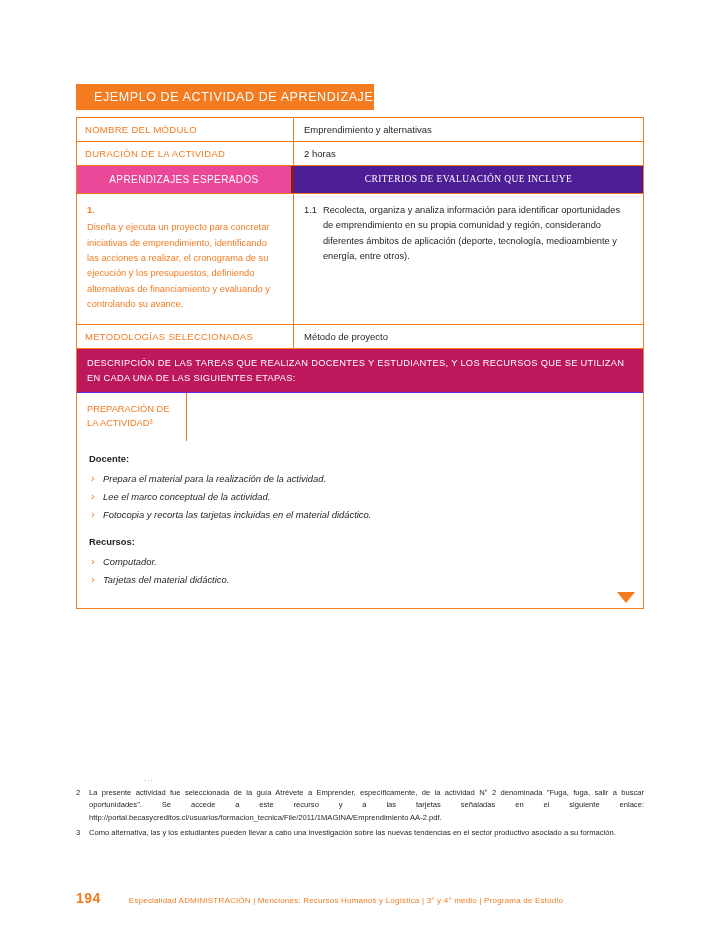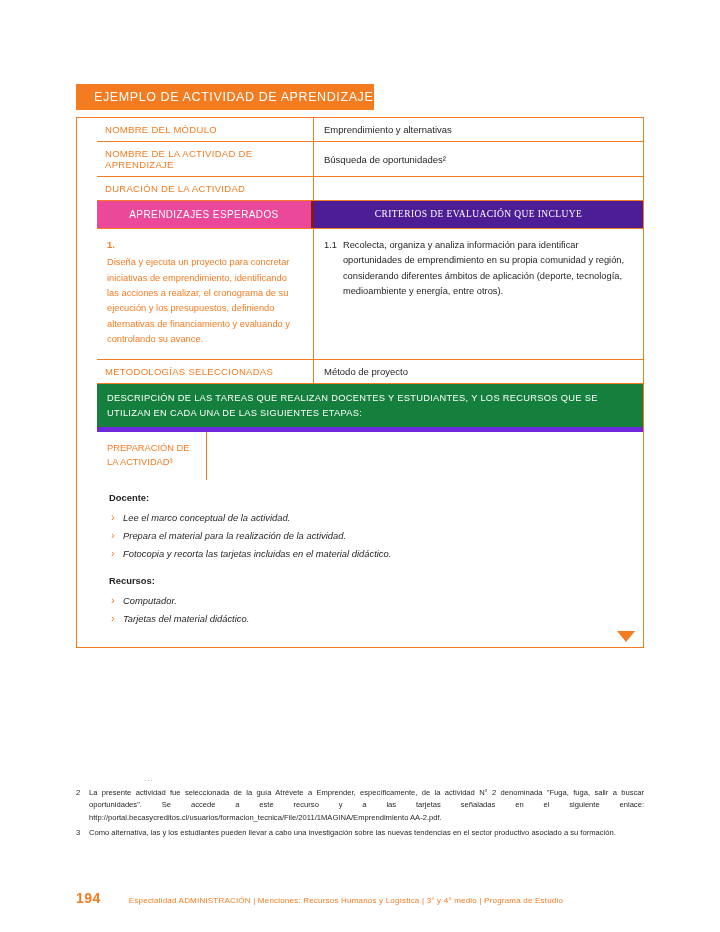--- a/index.html
+++ b/index.html
@@ -42,21 +42,20 @@
 
   
   .table {
     position: absolute;
     left: 68px;
     top: 101px;
     width: 568px;
     border: 1px solid #f47b20;
     box-sizing: border-box;
     background: #ffffff;
-    padding-left: 20px;
   }
   .row {
     display: flex;
     border-bottom: 1px solid #f47b20;
     box-sizing: border-box;
   }
   .row:last-child { border-bottom: none; }
 
   .cell-label {
     width: 217px;
@@ -137,27 +136,27 @@
   }
   .crit {
     display: flex;
     gap: 6px;
   }
   .crit .cnum { flex: 0 0 auto; }
   .crit .ctext { flex: 1 1 auto; }
 
   
   .band-full {
-    background: #15803d;
+    background: #be185d;
     color: #ffffff;
     font-size: 9.3px;
     letter-spacing: 0.3px;
     padding: 7px 10px 7px 10px;
     line-height: 1.55;
-    border-bottom: 5px solid #6d28d9;
+    border-bottom: 1px solid #6d28d9;
   }
 
   
   .row-prep {
     display: flex;
     min-height: 160px;
     flex-direction: column;
   }
   .prep-left {
     width: 110px;
@@ -273,27 +272,24 @@
   </div>
 
   <div class="table-wrap">
   <div class="table">
 
     <div class="row">
       <div class="cell-label">NOMBRE DEL MÓDULO</div>
       <div class="cell-value">Emprendimiento y alternativas</div>
     </div>
 
-    <div class="row">
-      <div class="cell-label">NOMBRE DE LA ACTIVIDAD DE APRENDIZAJE</div>
-      <div class="cell-value">Búsqueda de oportunidades²</div>
-    </div>
 
     <div class="row">
       <div class="cell-label">DURACIÓN DE LA ACTIVIDAD</div>
+      <div class="cell-value">2 horas</div>
     </div>
 
     <div class="band">
       <div class="band-left">APRENDIZAJES ESPERADOS</div>
       <div class="band-right">CRITERIOS DE EVALUACIÓN QUE INCLUYE</div>
     </div>
 
     <div class="row-outcomes">
       <div class="outcomes-left">
         <span class="num">1.</span>
@@ -312,22 +308,22 @@
       <div class="cell-value">Método de proyecto</div>
     </div>
 
     <div class="band-full">DESCRIPCIÓN DE LAS TAREAS QUE REALIZAN DOCENTES Y ESTUDIANTES, Y LOS RECURSOS QUE SE UTILIZAN EN CADA UNA DE LAS SIGUIENTES ETAPAS:</div>
 
     <div class="row-prep">
       <div class="prep-left">PREPARACIÓN DE LA ACTIVIDAD³</div>
       <div class="prep-right">
         <div class="subhead">Docente:</div>
         <ul class="bullets">
+          <li>Prepara el material para la realización de la actividad.</li>
           <li>Lee el marco conceptual de la actividad.</li>
-          <li>Prepara el material para la realización de la actividad.</li>
           <li>Fotocopia y recorta las tarjetas incluidas en el material didáctico.</li>
         </ul>
         <div class="subhead second">Recursos:</div>
         <ul class="bullets">
           <li>Computador.</li>
           <li>Tarjetas del material didáctico.</li>
         </ul>
       </div>
     </div>
 

